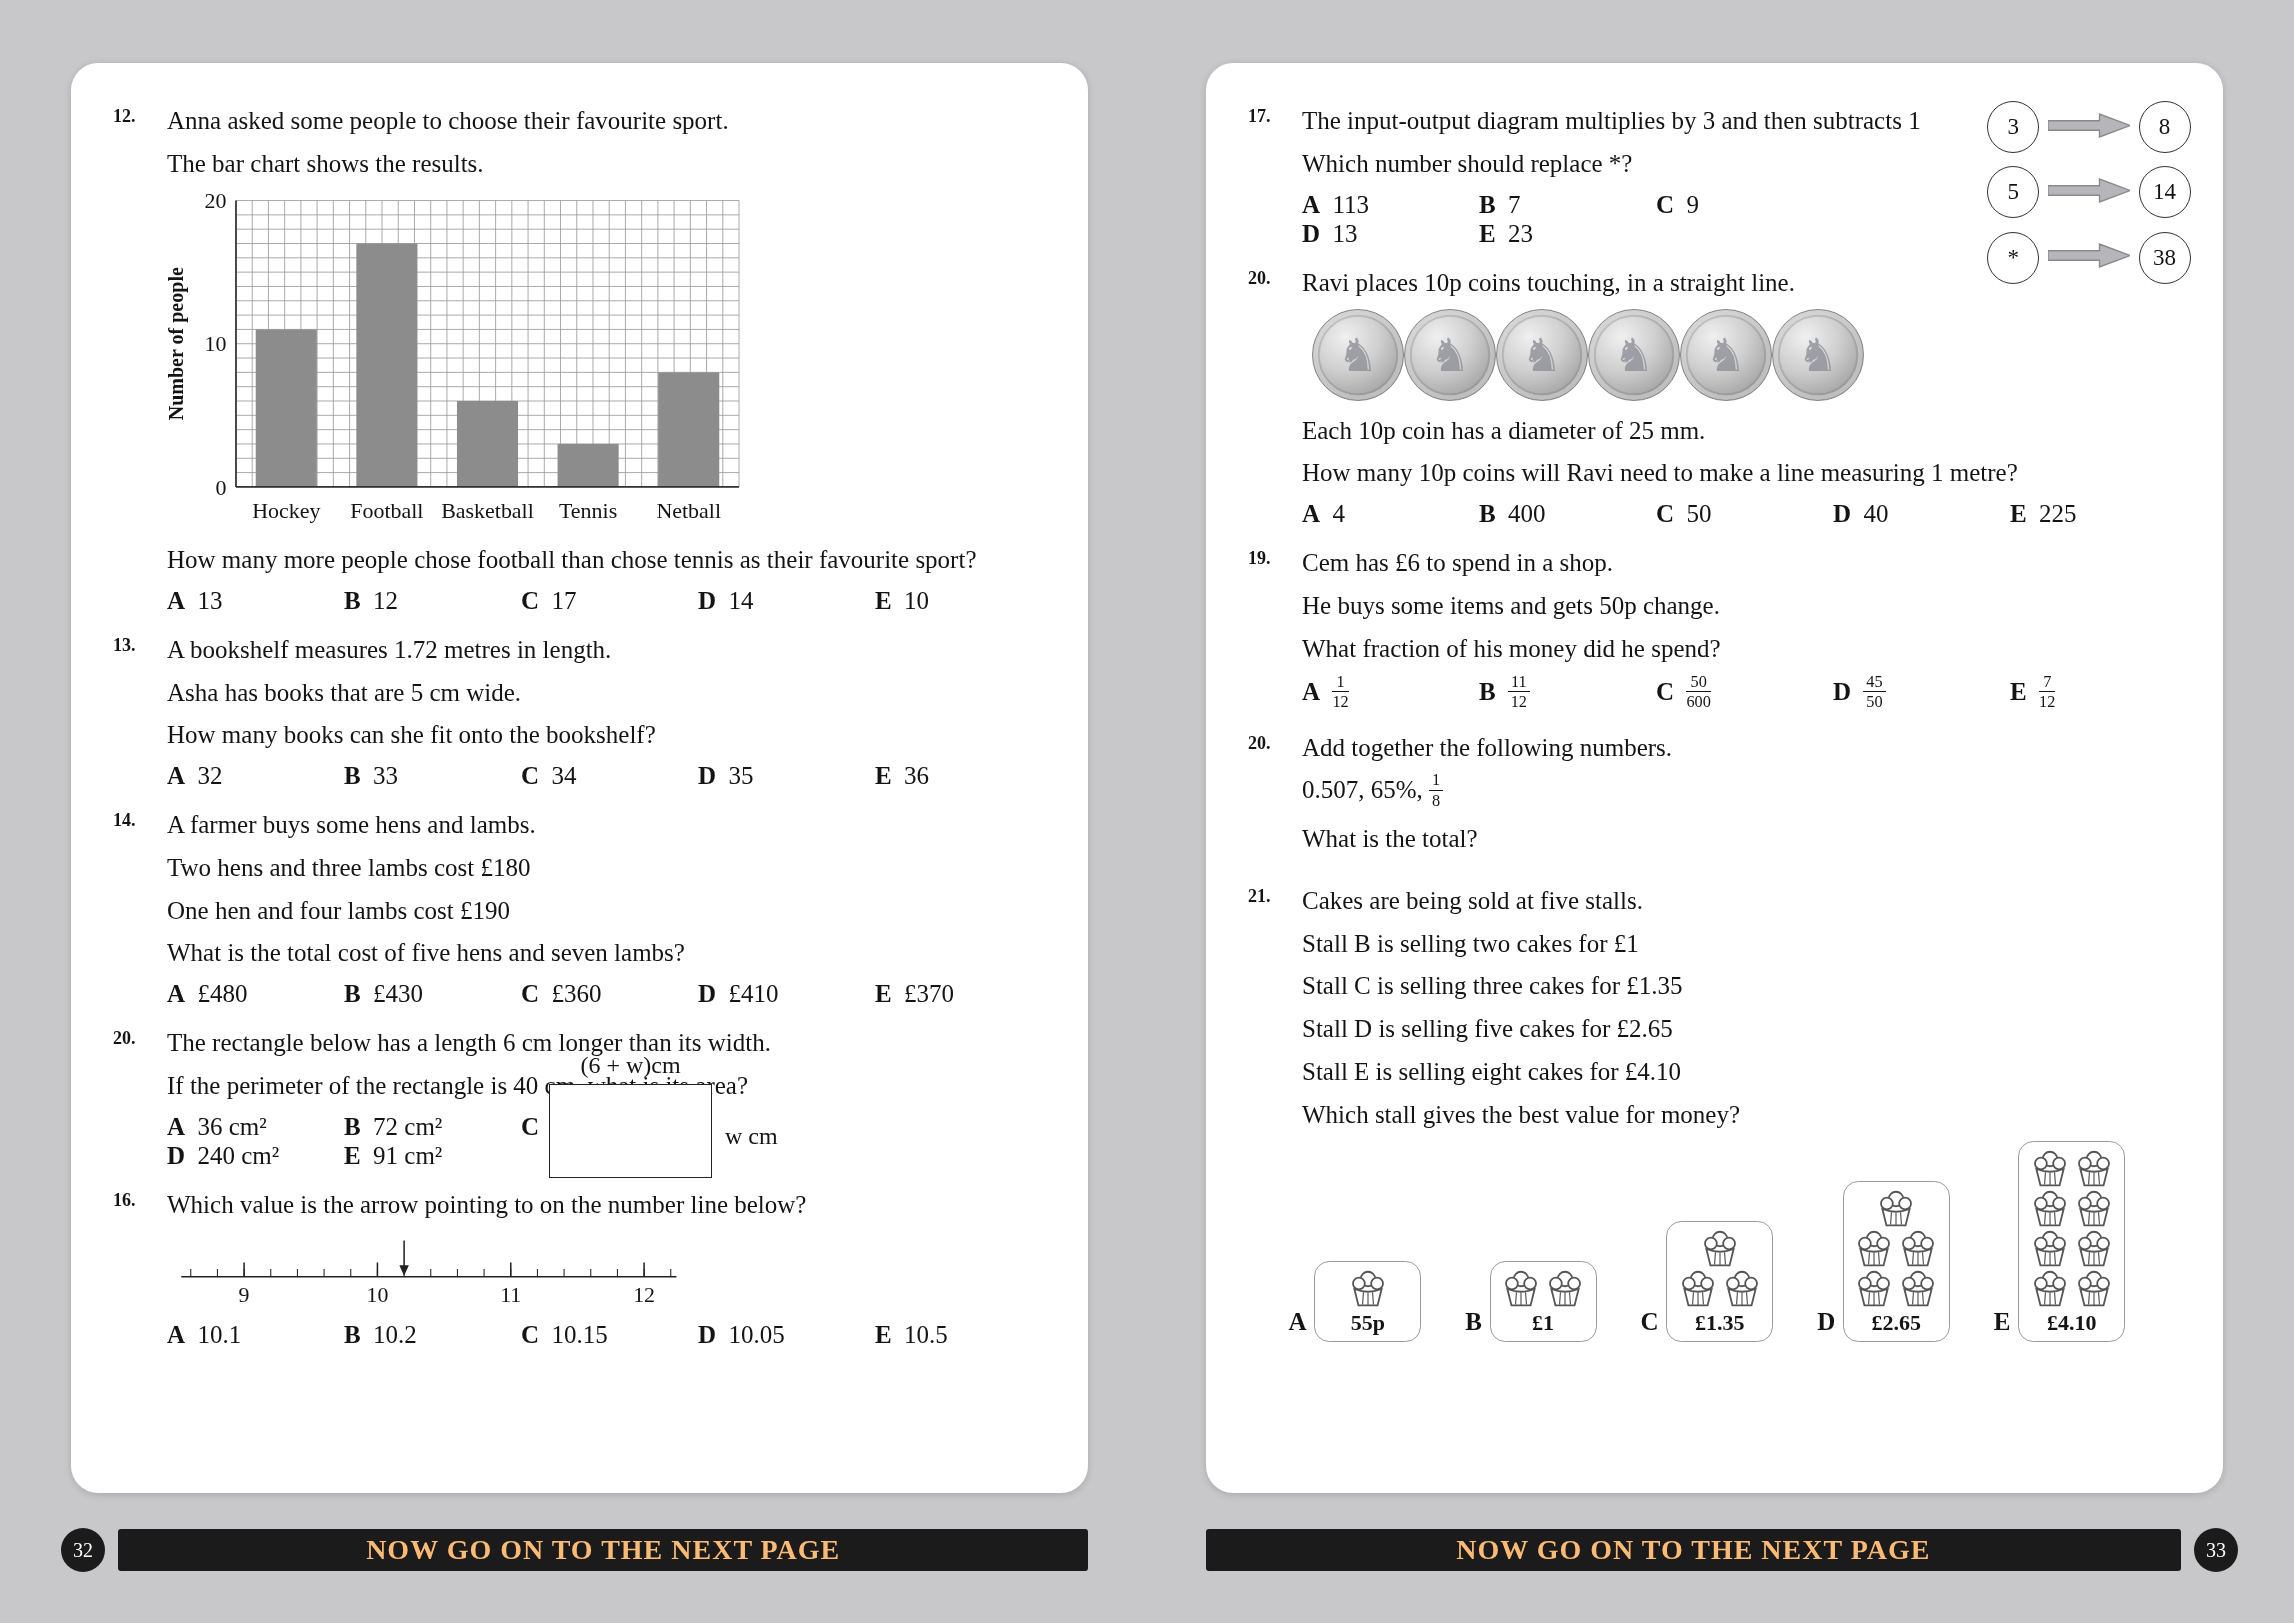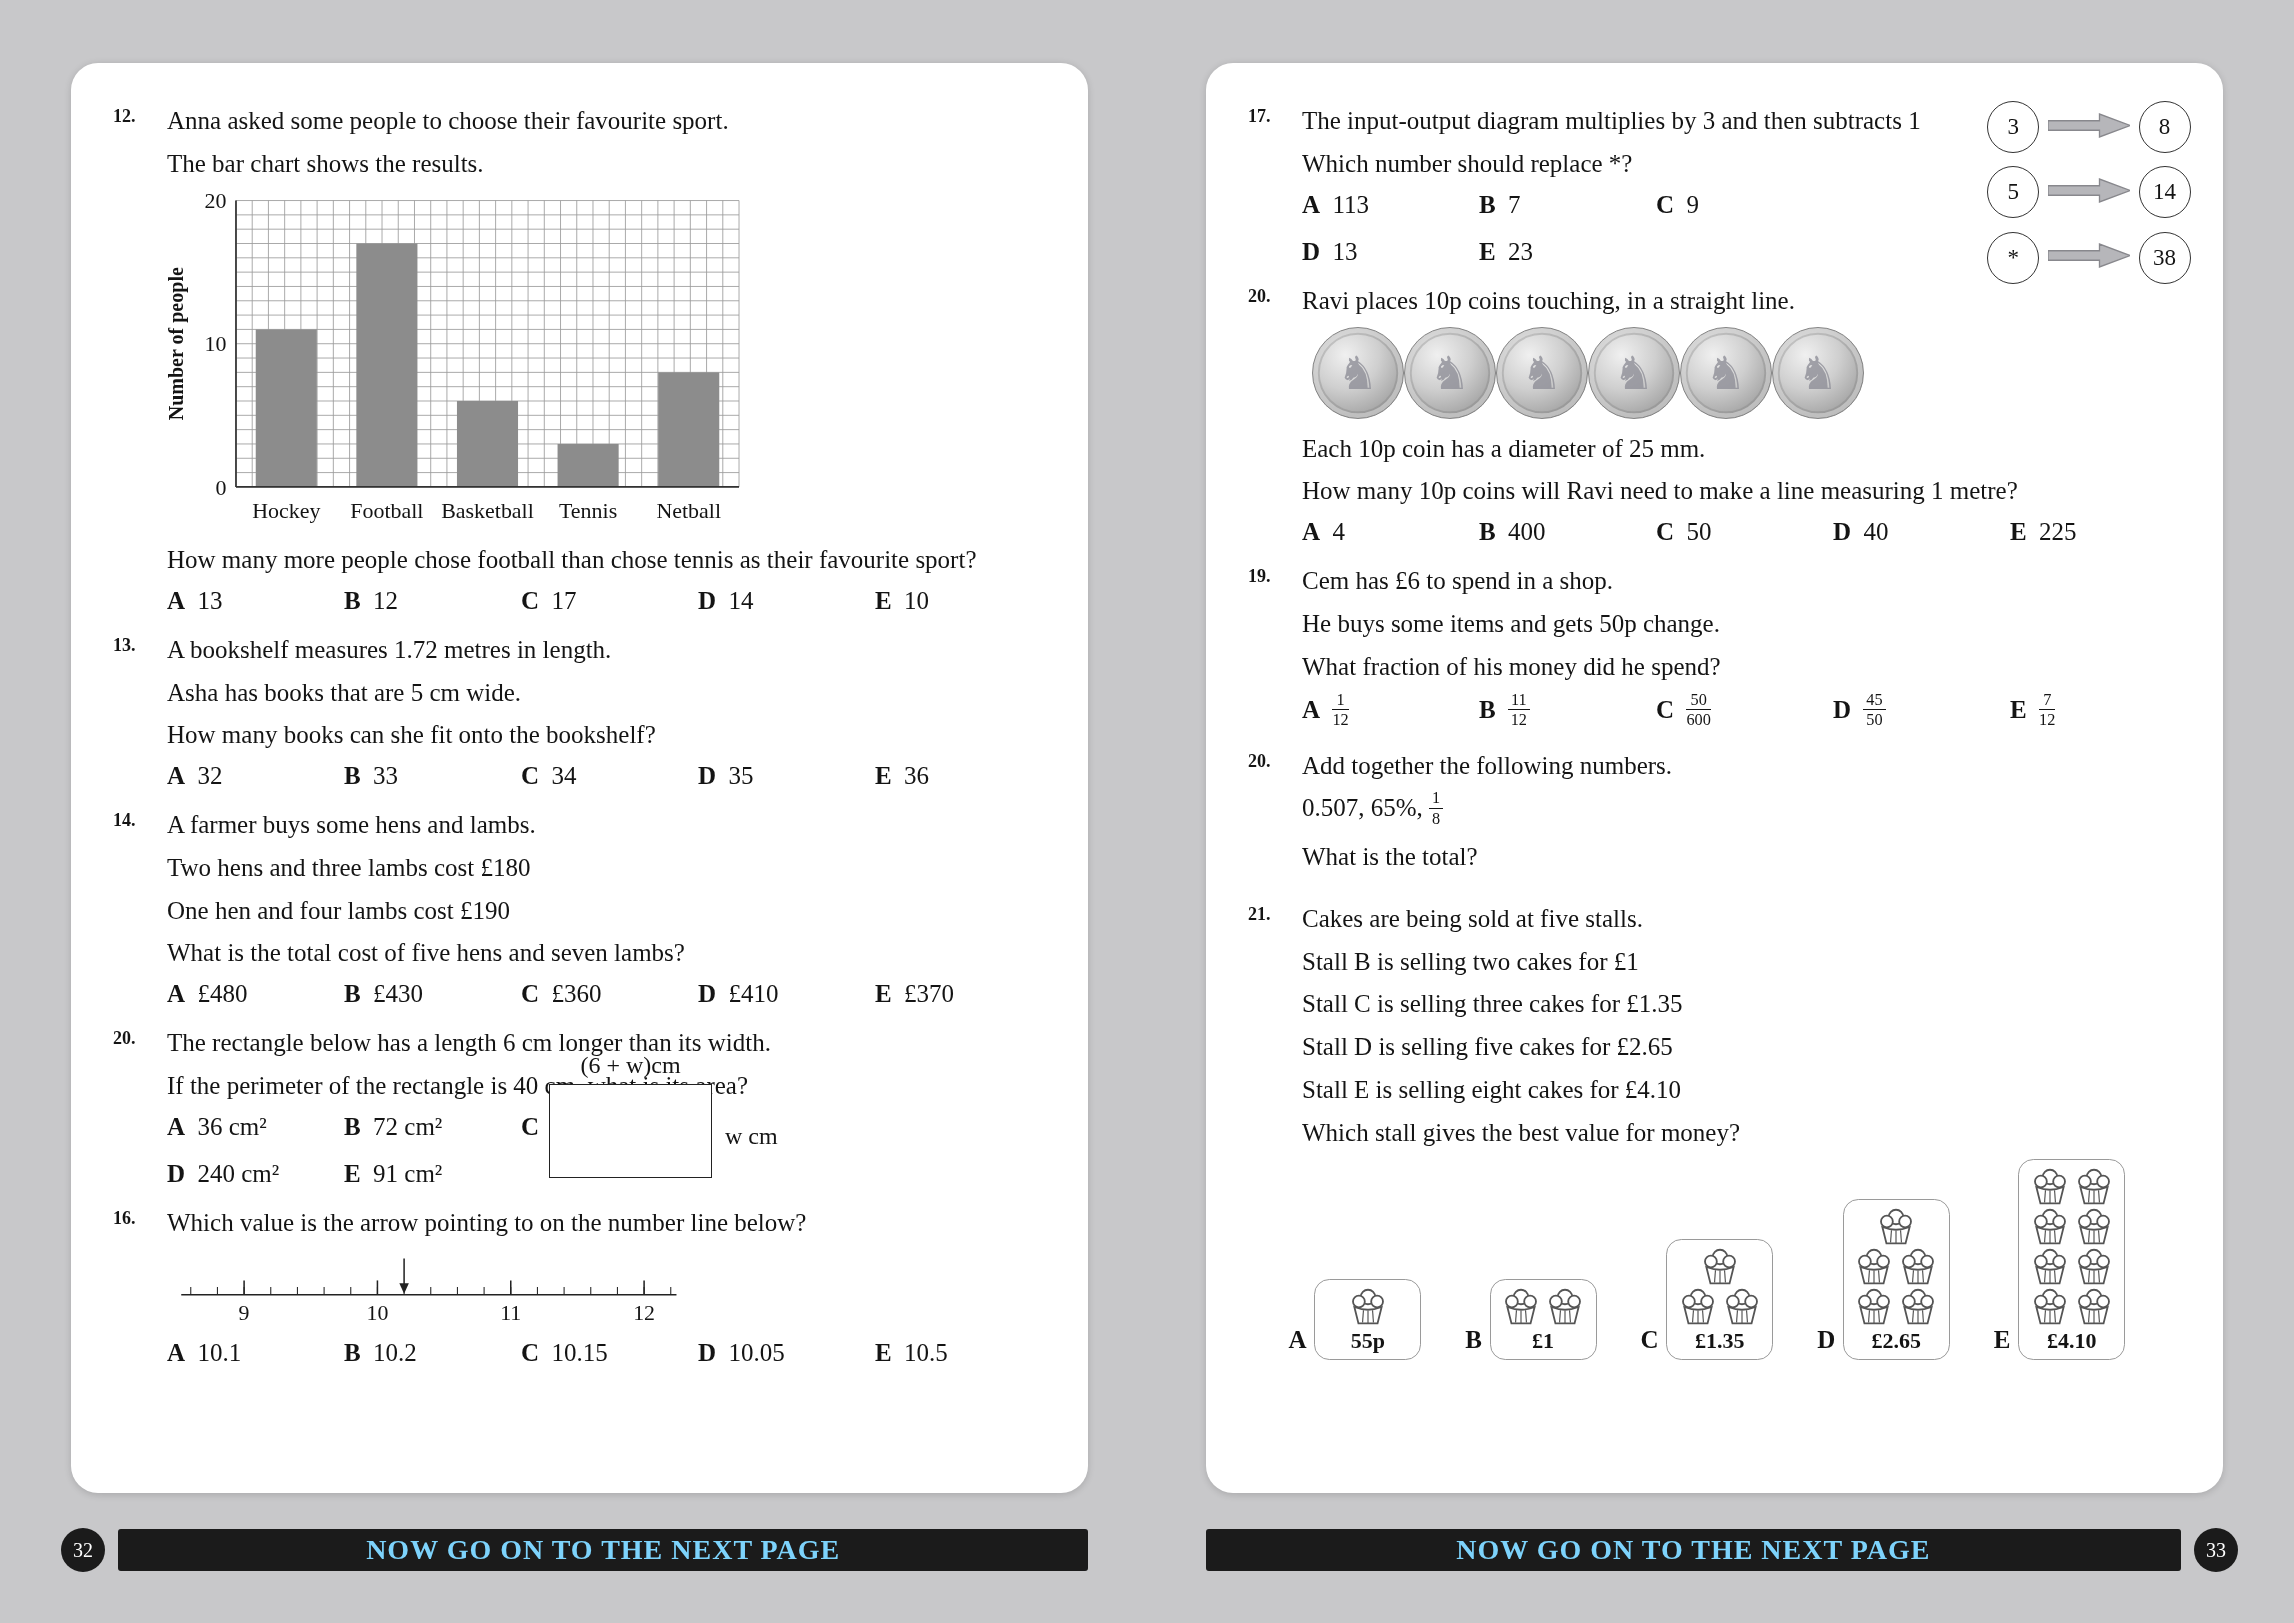--- a/index.html
+++ b/index.html
@@ -20,21 +20,21 @@
   }
   .page.left  { left:71px; }
   .page.right { left:1206px; }
 
   .question { display:flex; margin-bottom:19px; }
   .qnum { width:54px; flex:none; font-weight:bold; font-size:18px; line-height:1.25; }
   .qbody { flex:1; font-size:25px; position:relative; }
   .qbody p { line-height:1.25; margin:0 0 11.5px; }
   .qbody p.narrow { max-width:681px; }
 
-  .options { display:grid; grid-template-columns:repeat(5,177px); row-gap:19px; margin:3.8px 0 0; }
+  .options { display:grid; grid-template-columns:repeat(5,177px); row-gap:1px; margin:3.8px 0 0; }
   .options.cols3 { grid-template-columns:repeat(3,177px); }
   .opt { white-space:nowrap; }
   .opt b { margin-right:12.4px; }
 
   .frac { display:inline-block; text-align:center; vertical-align:middle; font-size:16.3px; line-height:1.05; position:relative; top:-2.9px; }
   .frac .fnum { display:block; border-bottom:1.4px solid #141414; padding:0 2.9px 1px; }
   .frac .fden { display:block; padding-top:1px; }
 
   .chart-wrap { margin:3.8px 0 11.5px; }
   .numline-wrap { margin:1.9px 0 3.8px; }
@@ -65,21 +65,21 @@
   .stall { display:flex; align-items:flex-end; }
   .stall-letter { font-weight:bold; font-size:25px; margin:0 7.6px 5.7px 0; }
   .stall-box { width:107px; border:1.5px solid #9a9a9a; border-radius:15.3px; background:#fff;
                padding:6.7px 4.8px 4.8px; display:flex; flex-direction:column; align-items:center; }
   .cake-row { display:flex; justify-content:center; }
   .cake { width:44px; height:40px; flex:none; }
   .stall-price { font-weight:bold; font-size:22px; margin-top:1px; }
 
   
   .footer { position:absolute; top:1528px; display:flex; align-items:center; gap:13.4px; }
-  .footer .bar { background:#1b1b1b; color:#7dd3fc; height:42px; flex:1; border-radius:2.9px;
+  .footer .bar { background:#1b1b1b; color:#fdba74; height:42px; flex:1; border-radius:2.9px;
                  display:flex; align-items:center; justify-content:center;
                  font-weight:bold; font-size:28px; letter-spacing:1px; }
   .badge { width:44px; height:44px; flex:none; border-radius:50%; background:#1b1b1b; color:#fff;
            display:flex; align-items:center; justify-content:center; font-size:20px; }
   .footer.fleft  { left:61px;  width:1027px; }
   .footer.fright { left:1206px; width:1032px; }
 </style>
 </head>
 <body>
 

